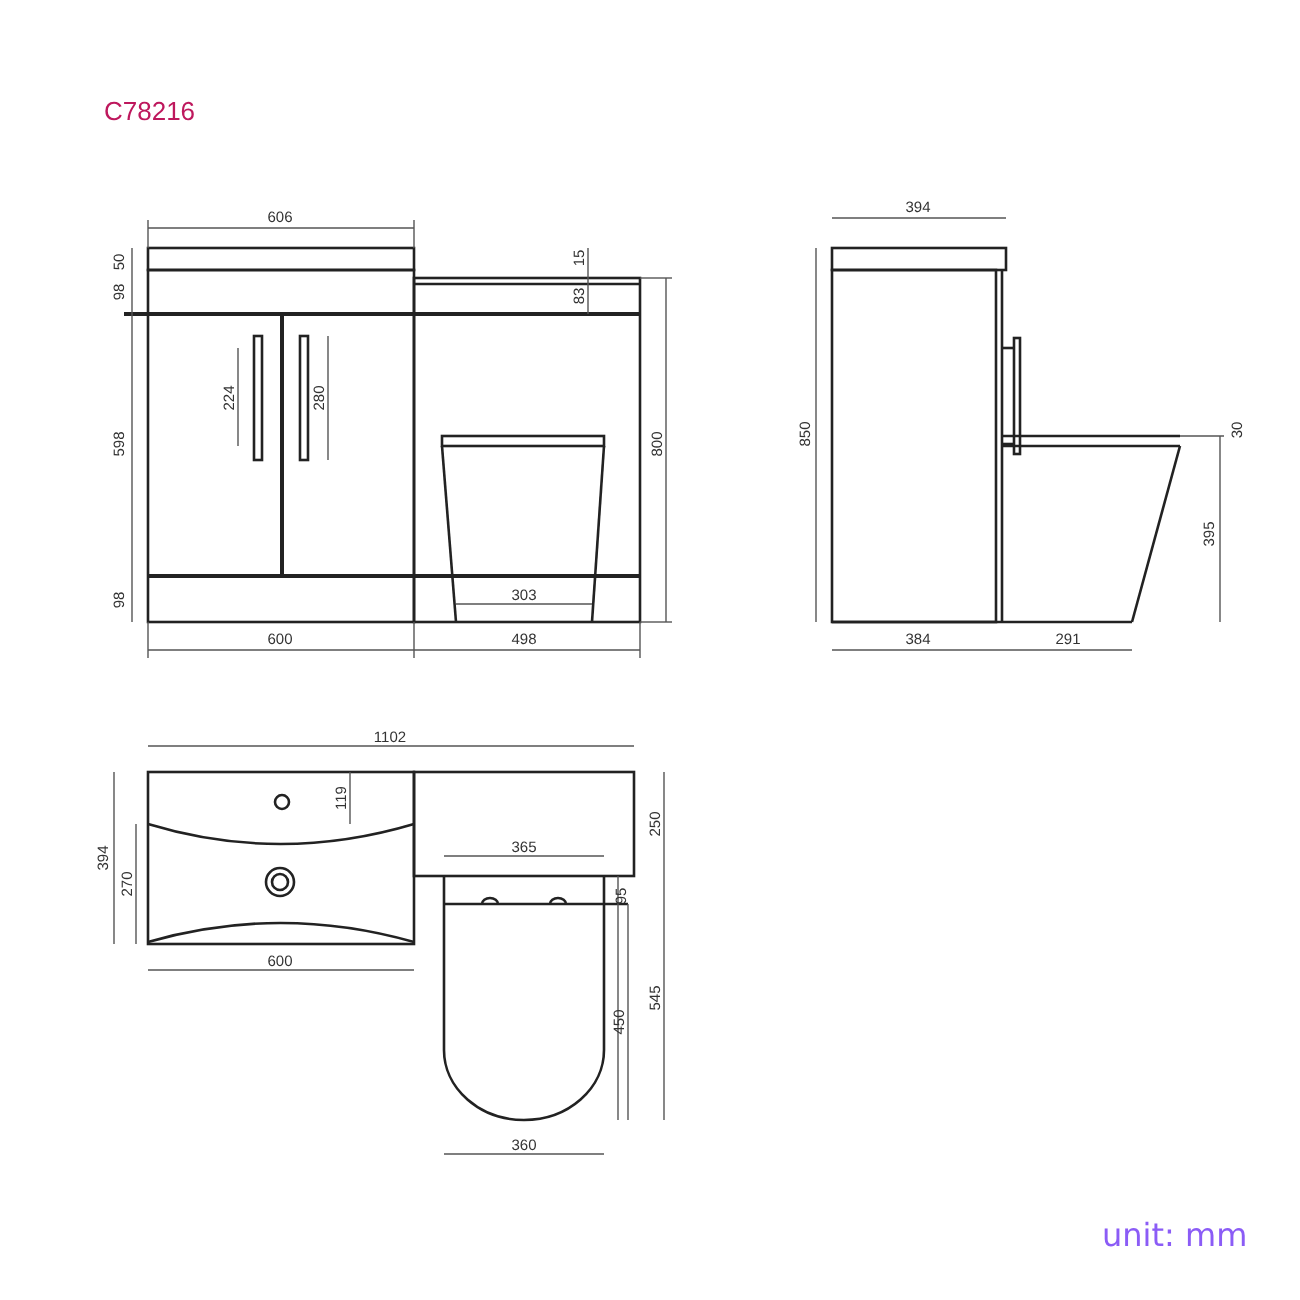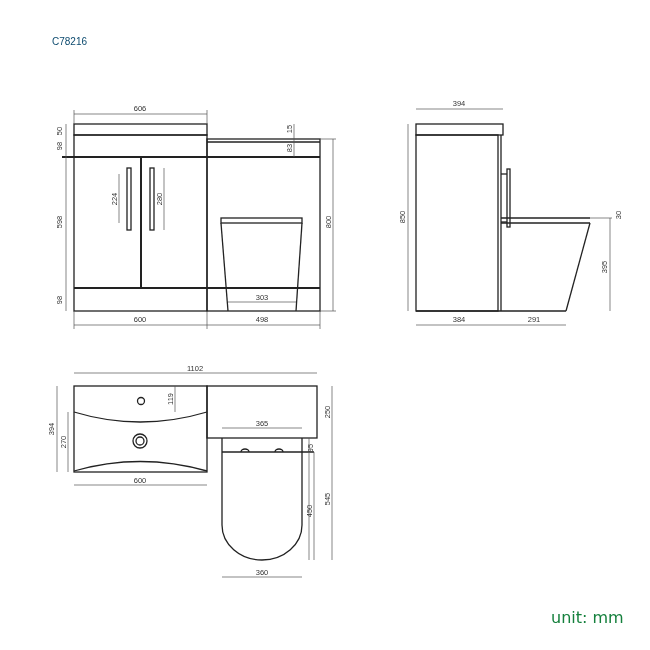--- a/index.html
+++ b/index.html
@@ -1,18 +1,18 @@
 <!DOCTYPE html>
 <html><head>
 <meta charset="utf-8">
 <style>
   html, body { margin: 0; padding: 0; background: #ffffff; }
   body { width: 650px; height: 650px; position: relative; overflow: hidden; font-family: "Liberation Sans", sans-serif; }
-  .code { position: absolute; left: 52px; top: 36px; font-size: 10px; color: #0c4a6e; }
-  .unit { position: absolute; left: 551px; top: 608px; font-size: 16px; color: #15803d; font-family: "DejaVu Sans", sans-serif; }
+  .code { position: absolute; left: 52px; top: 48px; font-size: 13px; color: #be185d; }
+  .unit { position: absolute; left: 551px; top: 608px; font-size: 16px; color: #8b5cf6; font-family: "DejaVu Sans", sans-serif; }
   svg { position: absolute; left: 0; top: 0; }
   .ln { stroke: #222; stroke-width: 1.3; fill: none; }
   .thk { stroke: #222; stroke-width: 2; fill: none; }
   .dim { stroke: #555; stroke-width: 0.7; fill: none; }
   .t { font-family: "Liberation Sans", sans-serif; font-size: 7.5px; fill: #333; }
 </style>
 </head>
 <body>
 
 <div class="code">C78216</div>

